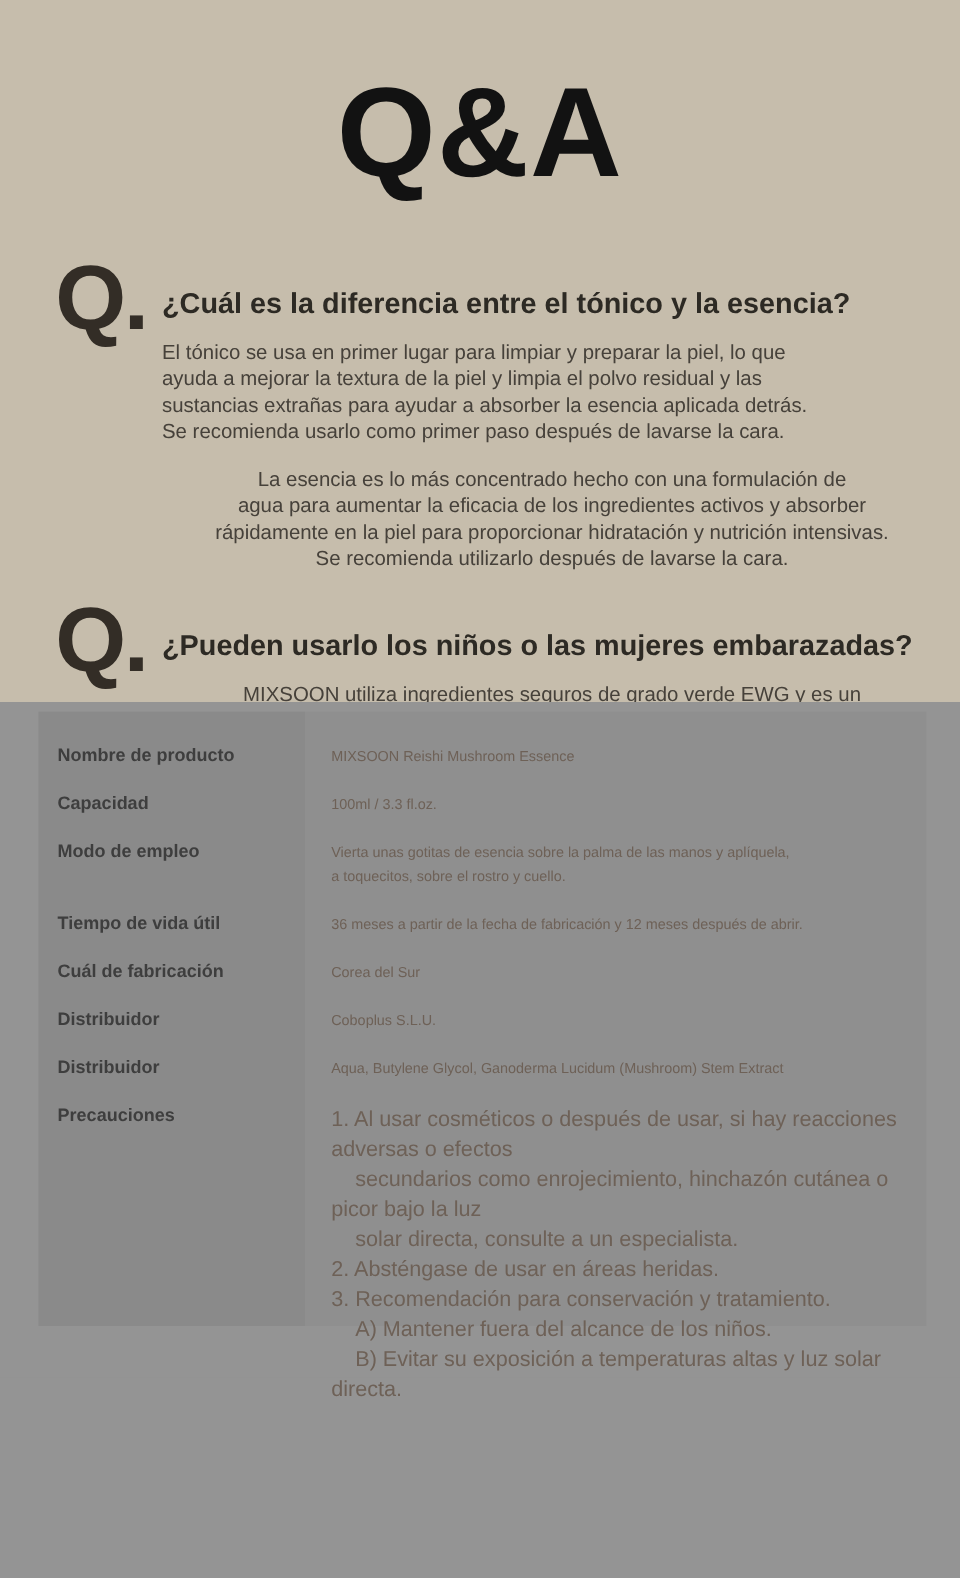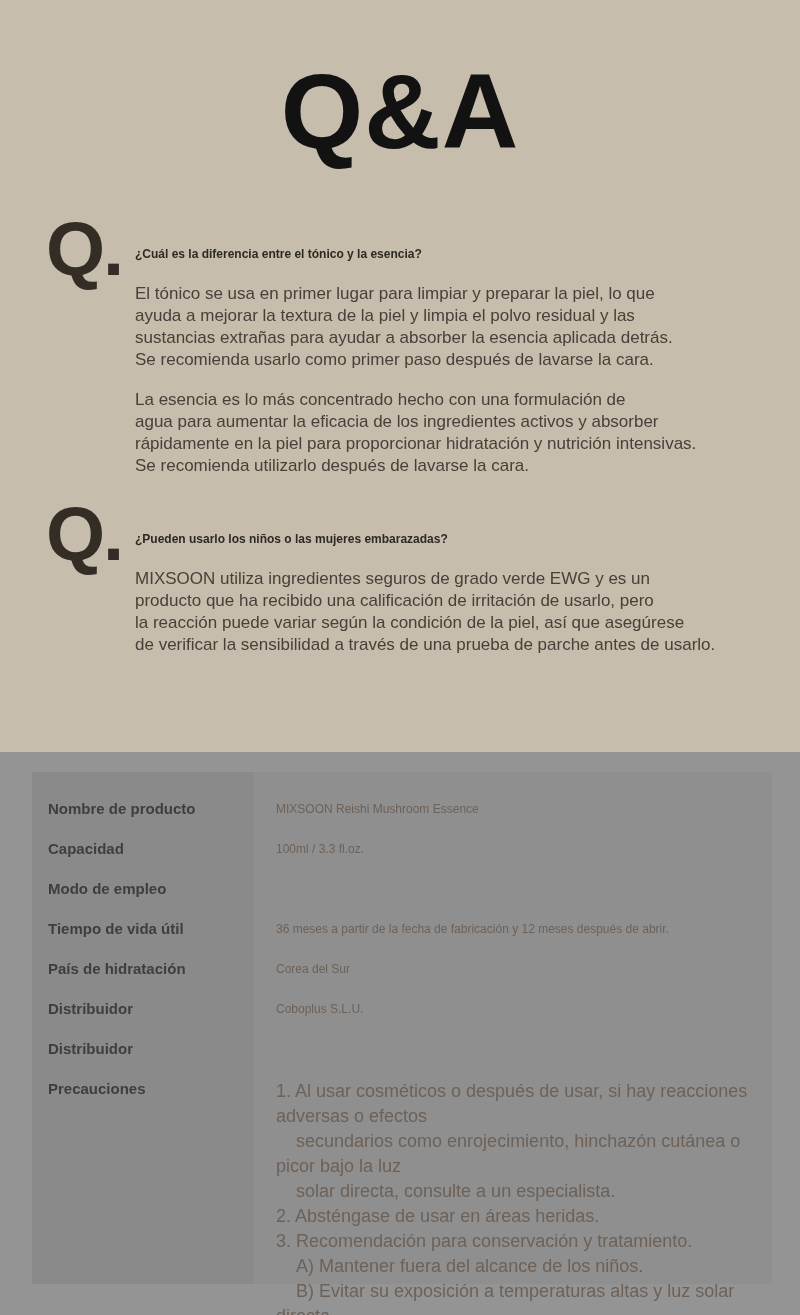--- a/index.html
+++ b/index.html
@@ -6,21 +6,21 @@
   body {
     width: 800px;
     height: 1315px;
     font-family: "Liberation Sans", sans-serif;
     background: #949494;
   }
 
   
   .qa-section {
     width: 800px;
-    height: 752px;
+    height: 585px;
     background: #c6bdac;
     box-sizing: border-box;
     overflow: hidden;
   }
   .qa-title {
     margin: 0;
     padding-top: 58px;
     text-align: center;
     font-size: 106px;
     line-height: 1;
@@ -39,42 +39,42 @@
     flex-shrink: 0;
     font-size: 76px;
     line-height: 1;
     font-weight: 700;
     color: #332d26;
     letter-spacing: -2px;
   }
   .q-body { padding-top: 31px; }
   .q-question {
     margin: 0 0 17px 0;
-    font-size: 12px;
+    font-size: 24px;
     line-height: 24px;
     font-weight: 700;
     color: #2d2a24;
   }
   .q-answer {
     margin: 0 0 18px 0;
     width: 650px;
     font-size: 17px;
     line-height: 22px;
     color: #46413a;
     white-space: pre-line;
   }
-  .q-answer:last-child { margin-bottom: 0; }
+  .q-answer:last-child { margin-bottom: 0; text-align: center; }
 
   
   .info-section {
     width: 800px;
     height: 563px;
     background: #949494;
     box-sizing: border-box;
-    padding-top: 20px;
+    padding-top: 8px;
   }
   .info-table {
     margin-left: 32px;
     width: 740px;
     height: 512px;
     box-sizing: border-box;
     padding-top: 27px;
     background: linear-gradient(to right, #8a8a8a 0, #8a8a8a 222px, #8f8f8f 222px, #8f8f8f 100%);
   }
   .info-row {
@@ -147,40 +147,43 @@
       <div class="info-value">MIXSOON Reishi Mushroom Essence</div>
     </div>
 
     <div class="info-row">
       <div class="info-label">Capacidad</div>
       <div class="info-value">100ml / 3.3 fl.oz.</div>
     </div>
 
     <div class="info-row">
       <div class="info-label">Modo de empleo</div>
+      <div class="info-value">Vierta unas gotitas de esencia sobre la palma de las manos y aplíquela,
+a toquecitos, sobre el rostro y cuello.</div>
     </div>
 
     <div class="info-row">
       <div class="info-label">Tiempo de vida útil</div>
       <div class="info-value">36 meses a partir de la fecha de fabricación y 12 meses después de abrir.</div>
     </div>
 
     <div class="info-row">
-      <div class="info-label">País de hidratación</div>
+      <div class="info-label">Cuál de fabricación</div>
       <div class="info-value">Corea del Sur</div>
     </div>
 
 
     <div class="info-row">
       <div class="info-label">Distribuidor</div>
       <div class="info-value">Coboplus S.L.U.</div>
     </div>
 
     <div class="info-row">
       <div class="info-label">Distribuidor</div>
+      <div class="info-value">Aqua, Butylene Glycol, Ganoderma Lucidum (Mushroom) Stem Extract</div>
     </div>
 
     <div class="info-row info-row--precautions">
       <div class="info-label">Precauciones</div>
       <div class="info-value">1. Al usar cosméticos o después de usar, si hay reacciones adversas o efectos
     secundarios como enrojecimiento, hinchazón cutánea o picor bajo la luz
     solar directa, consulte a un especialista.
 2. Absténgase de usar en áreas heridas.
 3. Recomendación para conservación y tratamiento.
     A) Mantener fuera del alcance de los niños.

